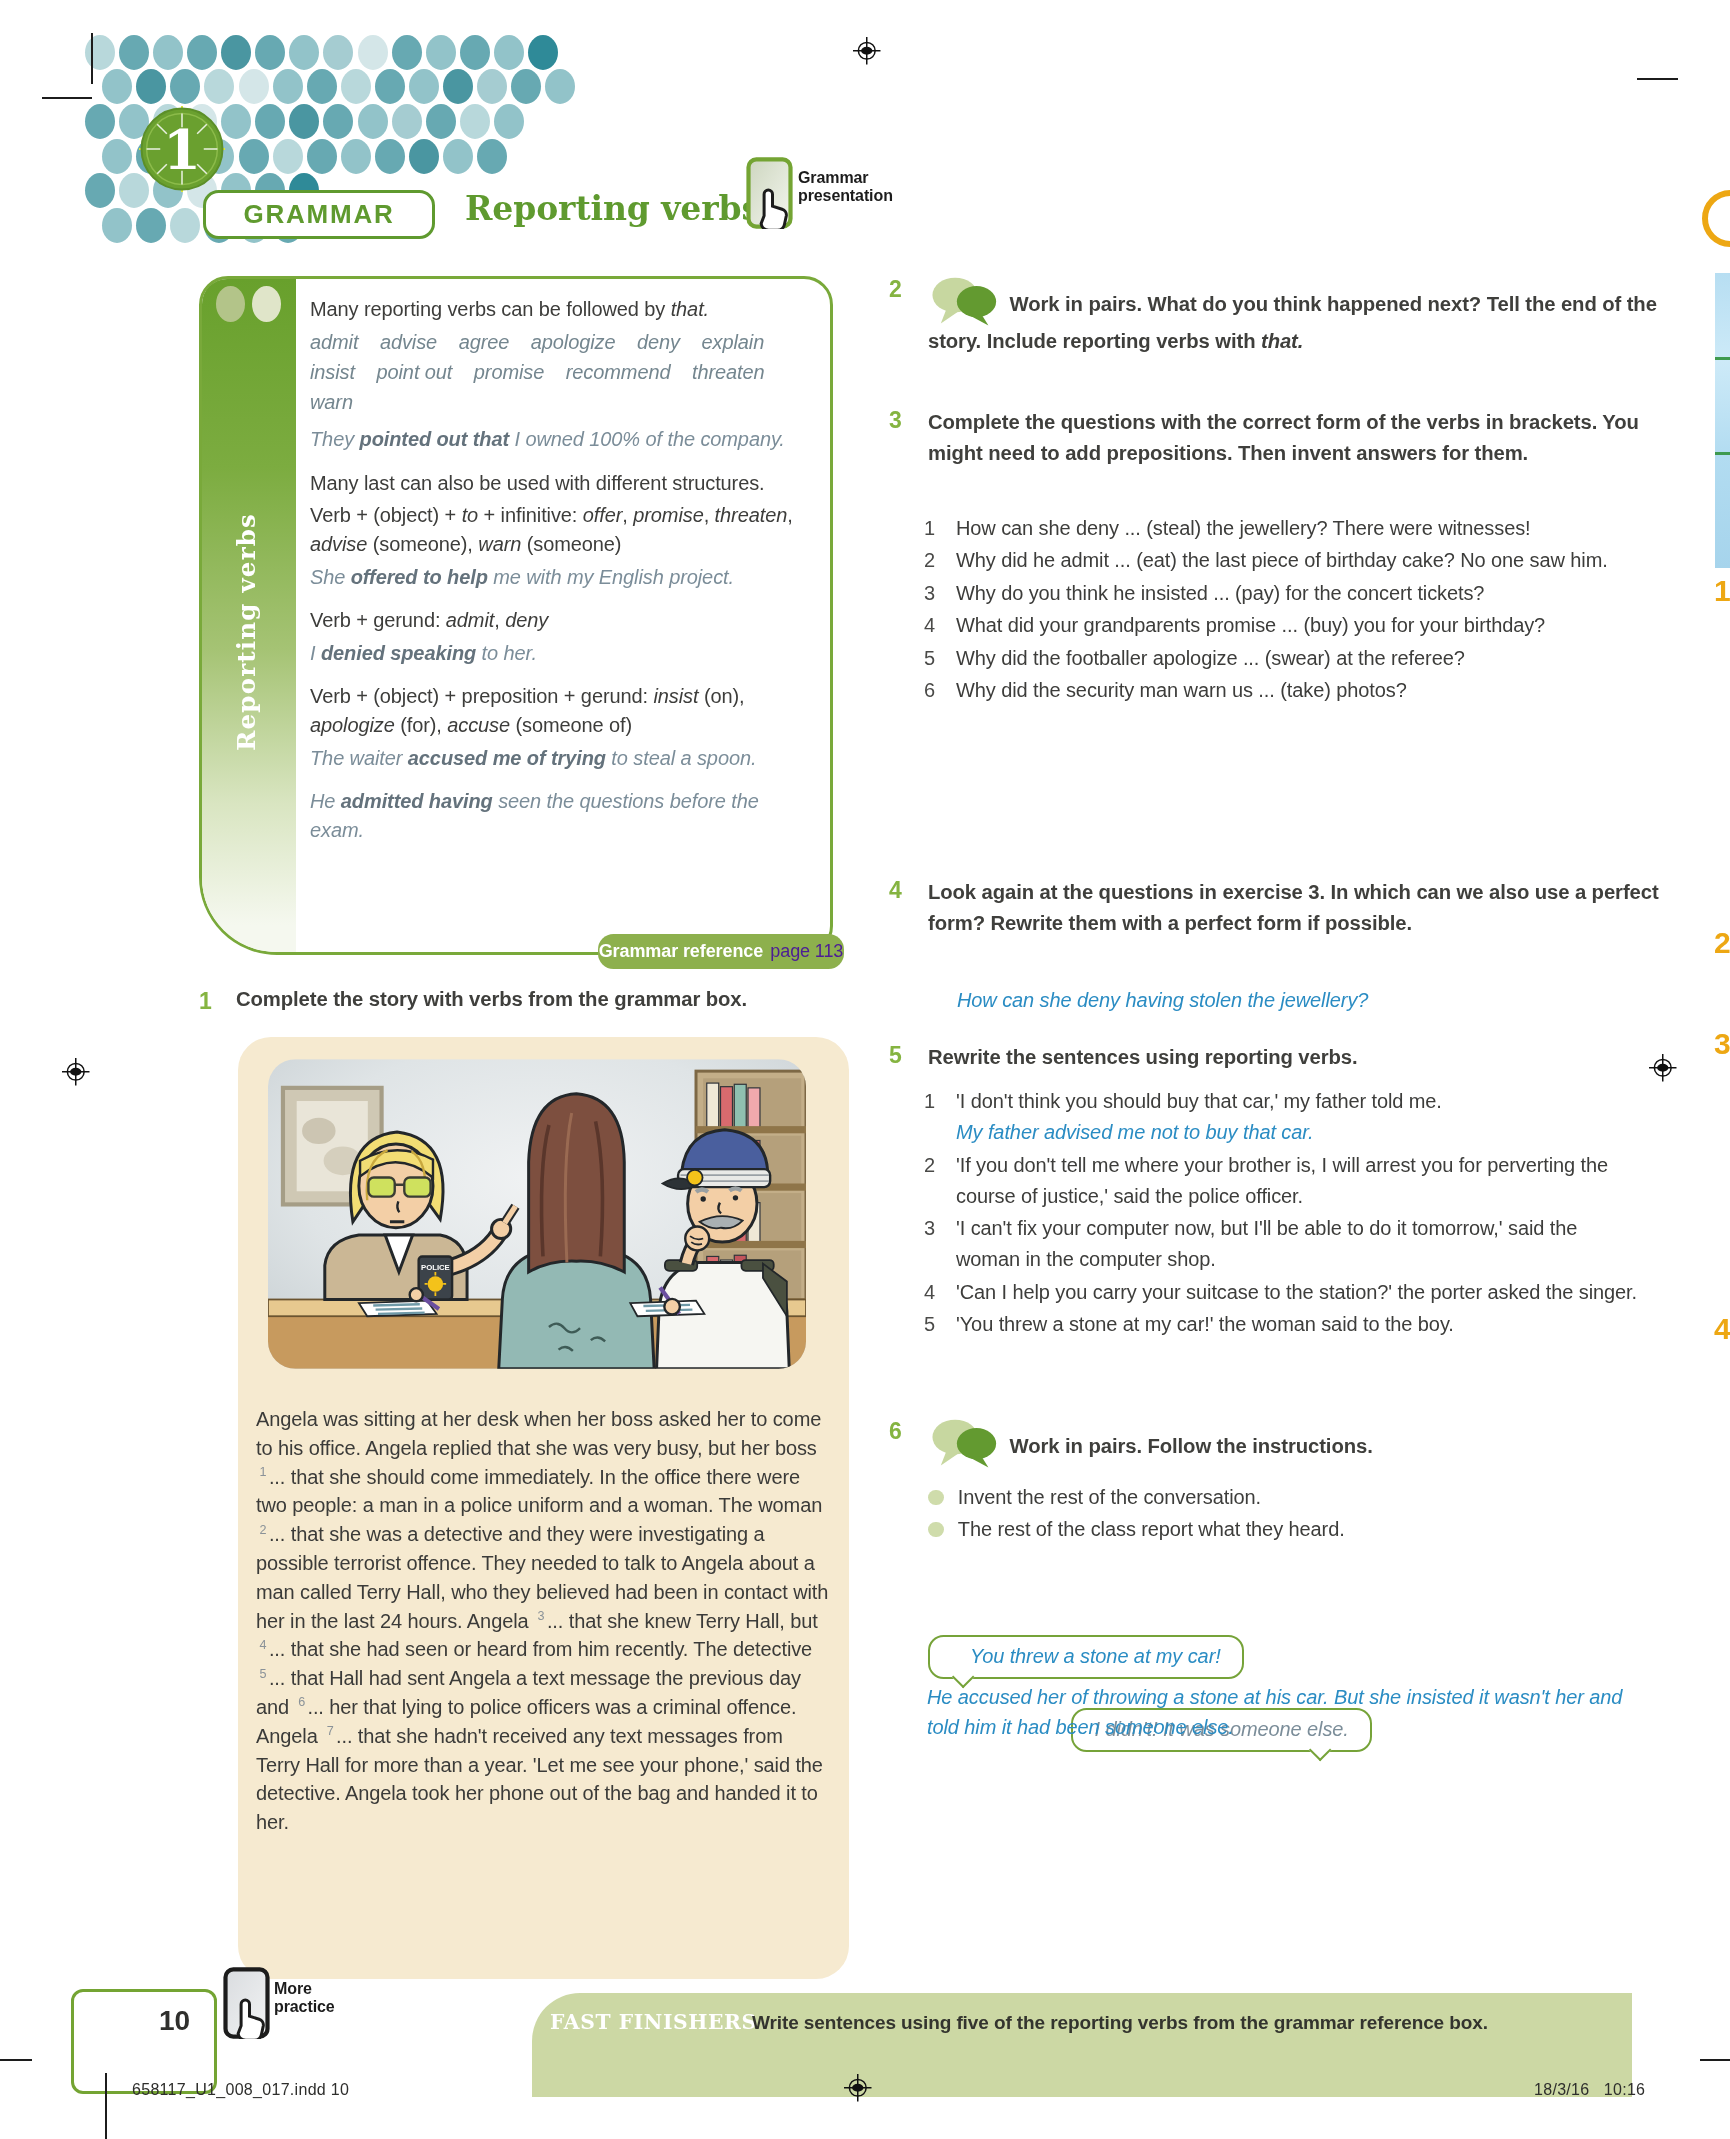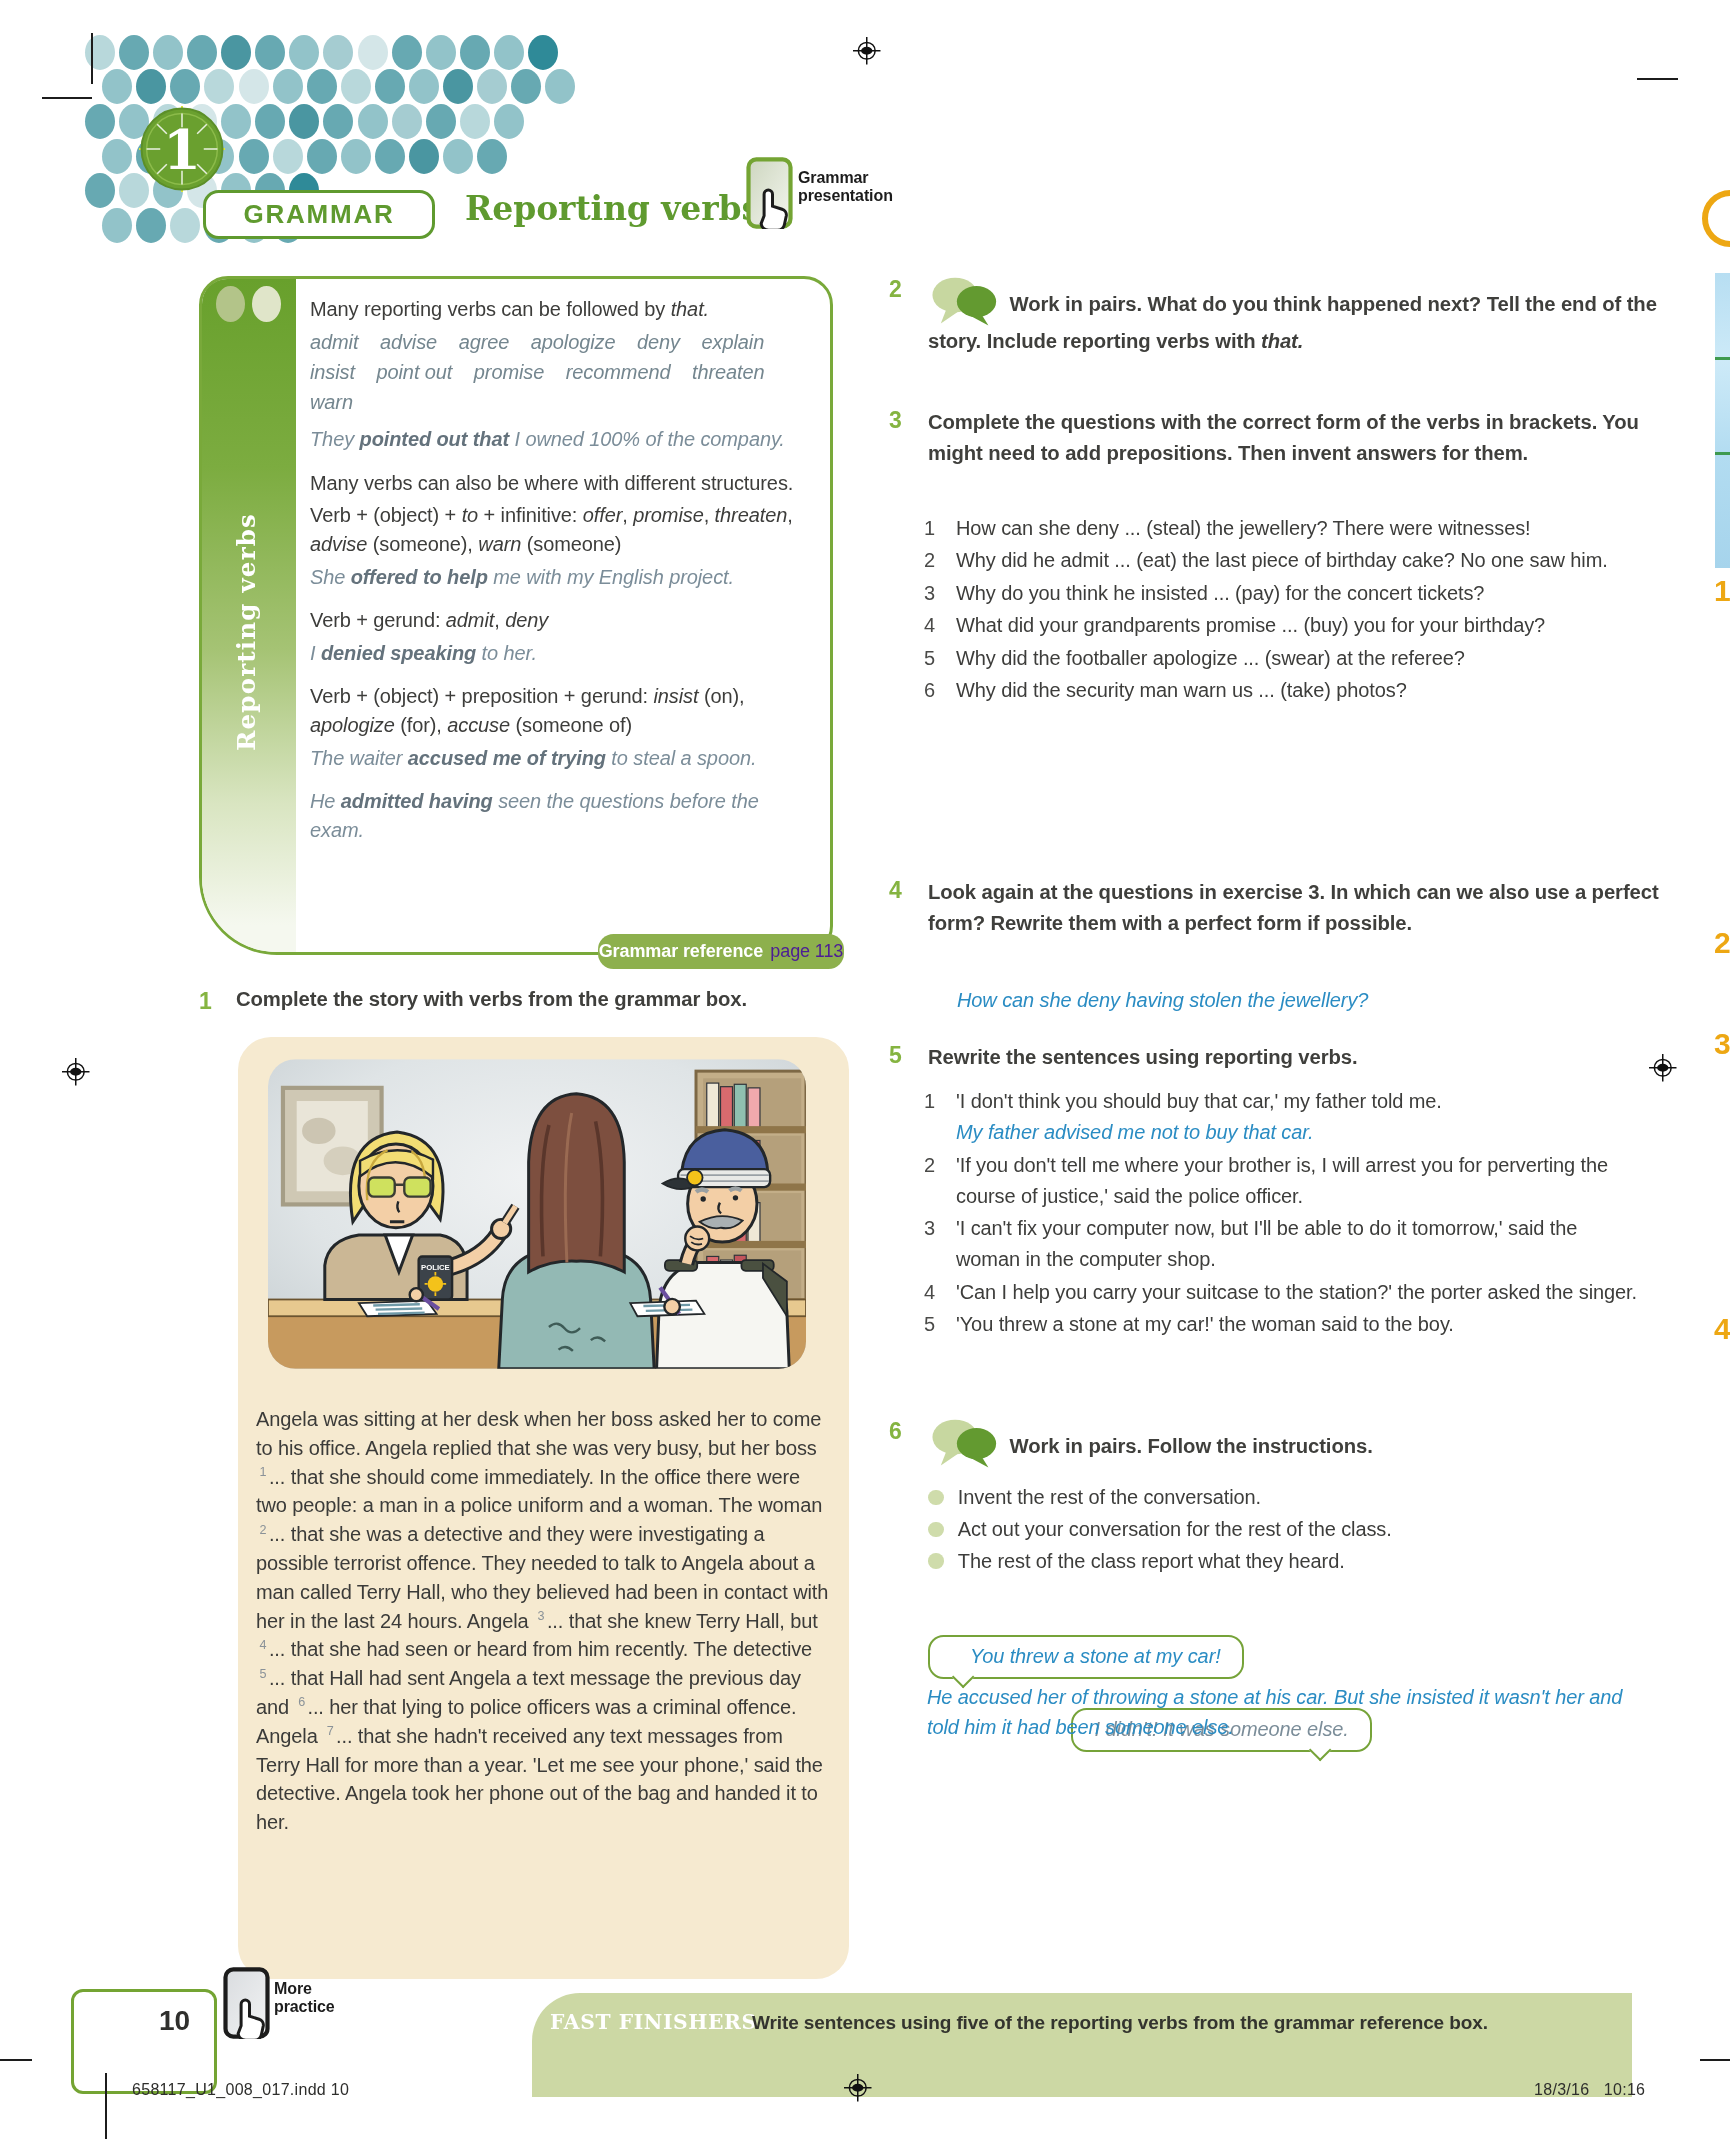--- a/index.html
+++ b/index.html
@@ -210,21 +210,21 @@
 
   <div class="gbox">
     <div class="gtab"></div>
     <div class="gtab-label">Reporting verbs</div>
     <div class="gdot" style="left:14.3px;top:7.2px;background:#b3c489;"></div>
     <div class="gdot" style="left:50px;top:7.2px;background:#e0e5c9;"></div>
     <div class="gcontent">
       <p class="rule">Many reporting verbs can be followed by <i>that.</i></p>
       <div class="verbbox" id="verb-box"><span class="verb">admit</span><span class="verb">advise</span><span class="verb">agree</span><span class="verb">apologize</span><span class="verb">deny</span><span class="verb">explain</span><span class="verb">insist</span><span class="verb">point out</span><span class="verb">promise</span><span class="verb">recommend</span><span class="verb">threaten</span><span class="verb">warn</span></div>
       <p class="example">They <b>pointed out that</b> I owned 100% of the company.</p>
-      <p class="rule">Many verbs can also be where with different structures.</p>
+      <p class="rule">Many last can also be used with different structures.</p>
       <p class="rule">Verb + (object) + <i>to</i> + infinitive: <i>offer</i>, <i>promise</i>, <i>threaten</i>, <i>advise</i> (someone), <i>warn</i> (someone)</p>
       <p class="example">She <b>offered to help</b> me with my English project.</p>
       <p class="rule">Verb + gerund: <i>admit</i>, <i>deny</i></p>
       <p class="example">I <b>denied speaking</b> to her.</p>
       <p class="rule">Verb + (object) + preposition + gerund: <i>insist</i> (on), <i>apologize</i> (for), <i>accuse</i> (someone of)</p>
       <p class="example">The waiter <b>accused me of trying</b> to steal a spoon.</p>
       <p class="example" style="margin-bottom:0;">He <b>admitted having</b> seen the questions before the exam.</p>
     </div>
   </div>
   <div class="gref-chip">
@@ -463,24 +463,20 @@
       </svg>
     </span><span class="ex-text">Work in pairs. Follow the instructions.</span>
   </div>
   <div class="bullets" id="ex6-bullets" style="left:928px;top:1482px;">
       <div class="brow">
         <span class="bdot"></span>
         <span>Invent the rest of the conversation.</span>
       </div>
       <div class="brow">
         <span class="bdot"></span>
-        <span>Act out your conversation for the rest of the class.</span>
-      </div>
-      <div class="brow">
-        <span class="bdot"></span>
         <span>The rest of the class report what they heard.</span>
       </div>
     </div>
 
   <div class="bubble b1" style="left:928px;top:1635px;">
     <span>You threw a stone at my car!</span>
   </div>
   <div class="bubble b2" style="left:1071px;top:1708px;">
     <span>I didn't! It was someone else.</span>
   </div>

